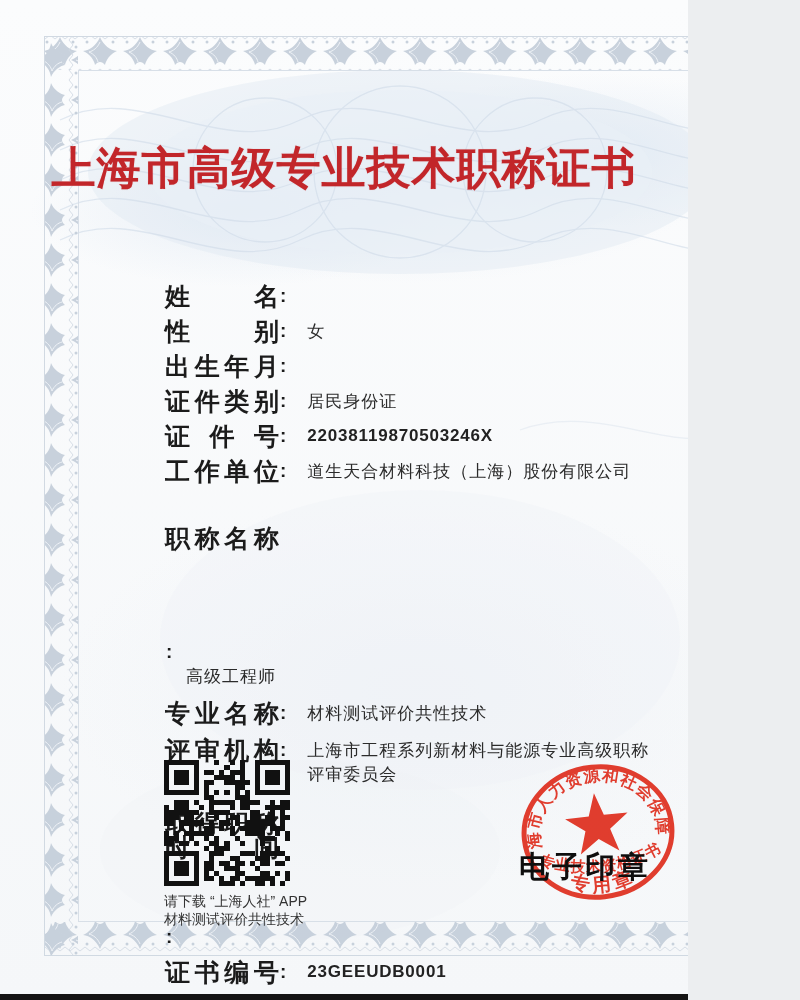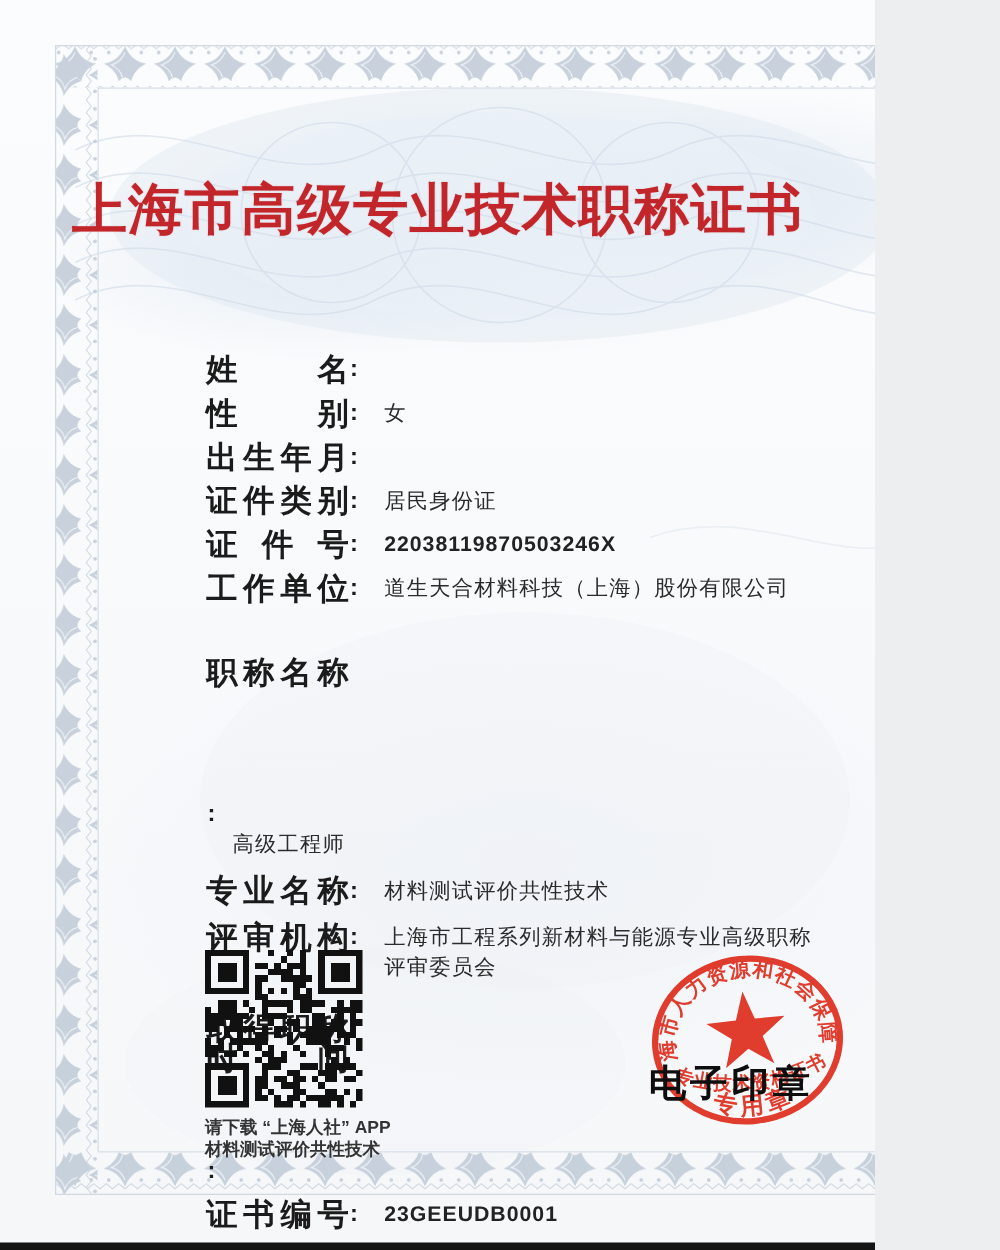--- a/index.html
+++ b/index.html
@@ -5,21 +5,20 @@
   html,body{margin:0;padding:0;background:#eceef0;}
   .page{
     position:relative;width:688px;height:1000px;overflow:hidden;
     background:
       radial-gradient(ellipse 420px 150px at 410px 175px, rgba(216,228,242,.50), rgba(216,228,242,0) 72%),
       radial-gradient(ellipse 300px 110px at 240px 210px, rgba(208,222,238,.40), rgba(208,222,238,0) 70%),
       radial-gradient(ellipse 300px 110px at 600px 150px, rgba(208,222,238,.38), rgba(208,222,238,0) 70%),
       radial-gradient(ellipse 480px 260px at 420px 690px, rgba(226,232,240,.30), rgba(226,232,240,0) 75%),
       linear-gradient(#fbfcfd,#f5f7f9);
     font-family:"Liberation Sans", sans-serif;
-    padding-left:12px;
   }
   .layer{position:absolute;left:0;top:0;}
   .cert-title{
     position:absolute;left:0;top:142px;width:100%;
     text-align:center;font-size:44px;line-height:52px;font-weight:bold;
     color:#c2262a;letter-spacing:1px;
     text-shadow:0 0 1px rgba(194,38,42,.35);
   }
   .fields{position:absolute;left:165px;top:284px;width:592px;}
   .row{display:flex;align-items:flex-start;margin-bottom:11px;}
@@ -36,21 +35,21 @@
     margin-left:21px;width:356px;
     font-family:"DejaVu Serif", serif;
     font-size:17px;line-height:24px;color:#2b2b2b;letter-spacing:1px;
   }
   .fvalue.latin{
     font-family:"Liberation Sans", sans-serif;
     font-weight:600;letter-spacing:.8px;color:#222;
   }
   .qr-block{position:absolute;left:164px;top:760px;width:230px;}
   .qr-svg{display:block;width:126px;height:126px;}
-  .qr-caption{margin-top:6px;font-size:14px;line-height:18px;font-weight:bold;color:#333;}
+  .qr-caption{margin-top:6px;font-size:14px;line-height:18px;font-weight:normal;color:#333;}
   .seal-svg{position:absolute;left:505px;top:742px;width:190px;height:180px;opacity:.93;}
   .seal-overlay{
     position:absolute;left:519px;top:847px;
     font-size:30px;font-weight:bold;letter-spacing:3px;color:#0e0e0e;
   }
   .photo-edge{position:absolute;left:0;bottom:0;width:800px;height:6px;background:#141414;}
   .seal-text{font-family:"Liberation Sans", sans-serif;font-weight:bold;}
 </style>
 </head>
 <body>

